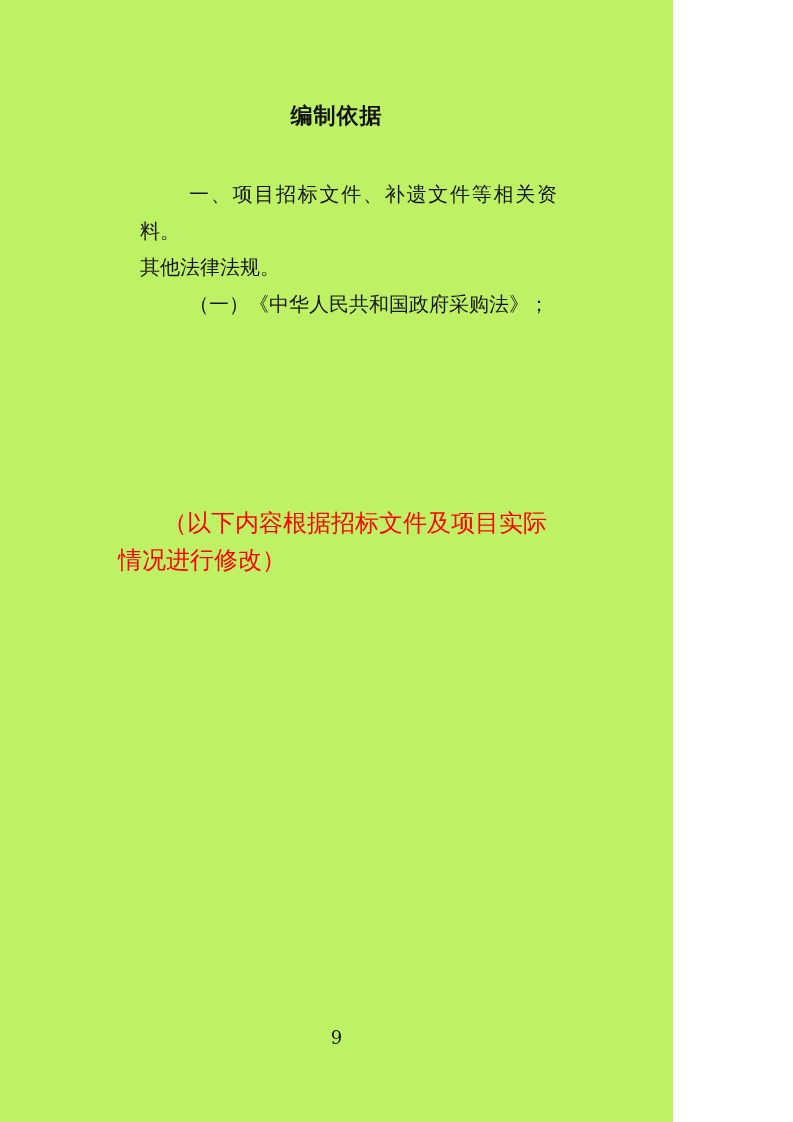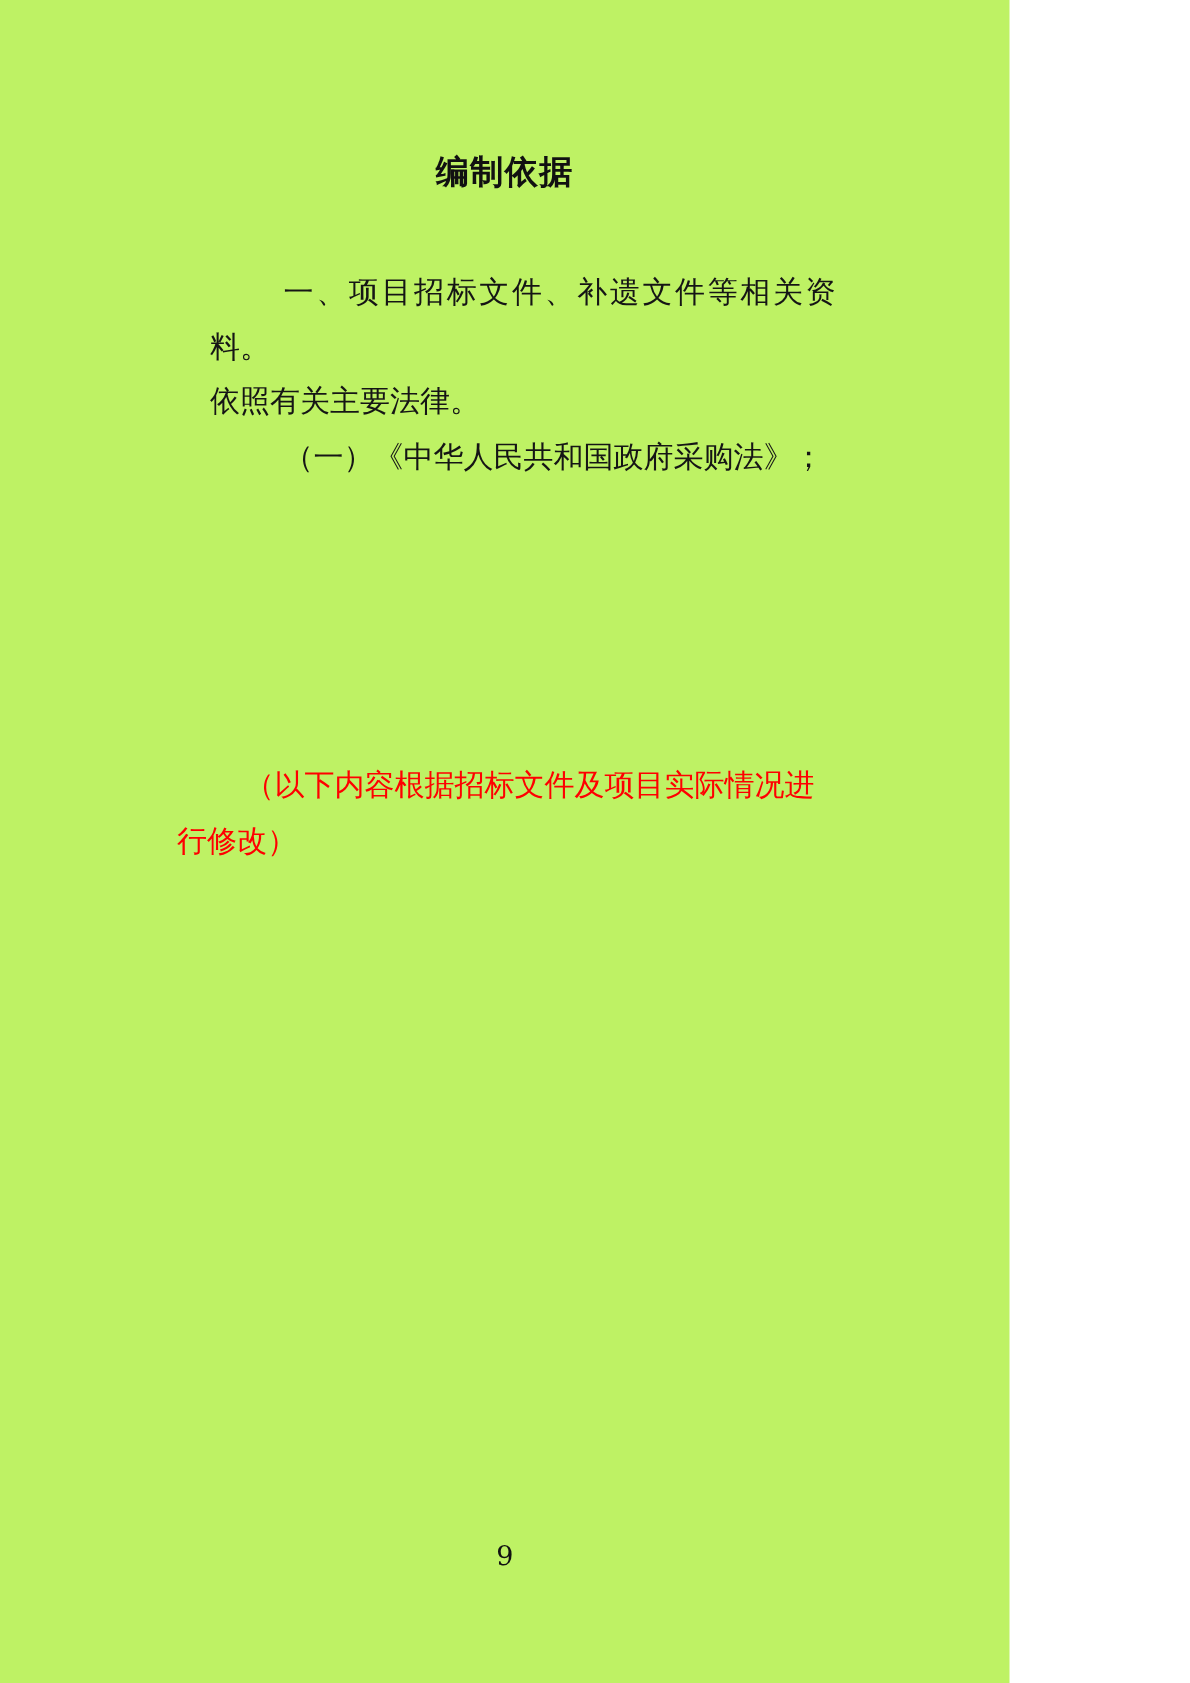--- a/index.html
+++ b/index.html
@@ -43,21 +43,21 @@
     text-indent: 49px;
   }
   .body-line.no-indent {
     text-indent: 0;
   }
   .revision-note {
     position: absolute;
     left: 118px;
     right: 116px;
     top: 505px;
-    font-size: 20px;
+    font-size: 24px;
     line-height: 36.7px;
     text-indent: 45px;
     color: #ff0000;
   }
   .page-number {
     position: absolute;
     top: 1026px;
     left: 0;
     right: 0;
     text-align: center;
@@ -68,21 +68,21 @@
 </style>
 </head>
 <body>
 
 <div class="page">
 
   <div class="doc-title">编制依据</div>
 
   <div class="doc-body">
     <div class="body-line indent">一、项目招标文件、补遗文件等相关资料。</div>
-    <div class="body-line no-indent">依照有关主要法律。</div>
+    <div class="body-line no-indent">其他法律法规。</div>
     <div class="body-line indent">（一）《中华人民共和国政府采购法》；</div>
   </div>
 
   <div class="revision-note" style="color: rgb(255, 0, 0);">（以下内容根据招标文件及项目实际情况进行修改）</div>
 
   <div class="page-number">9</div>
 
 </div>
 
 </body></html>

